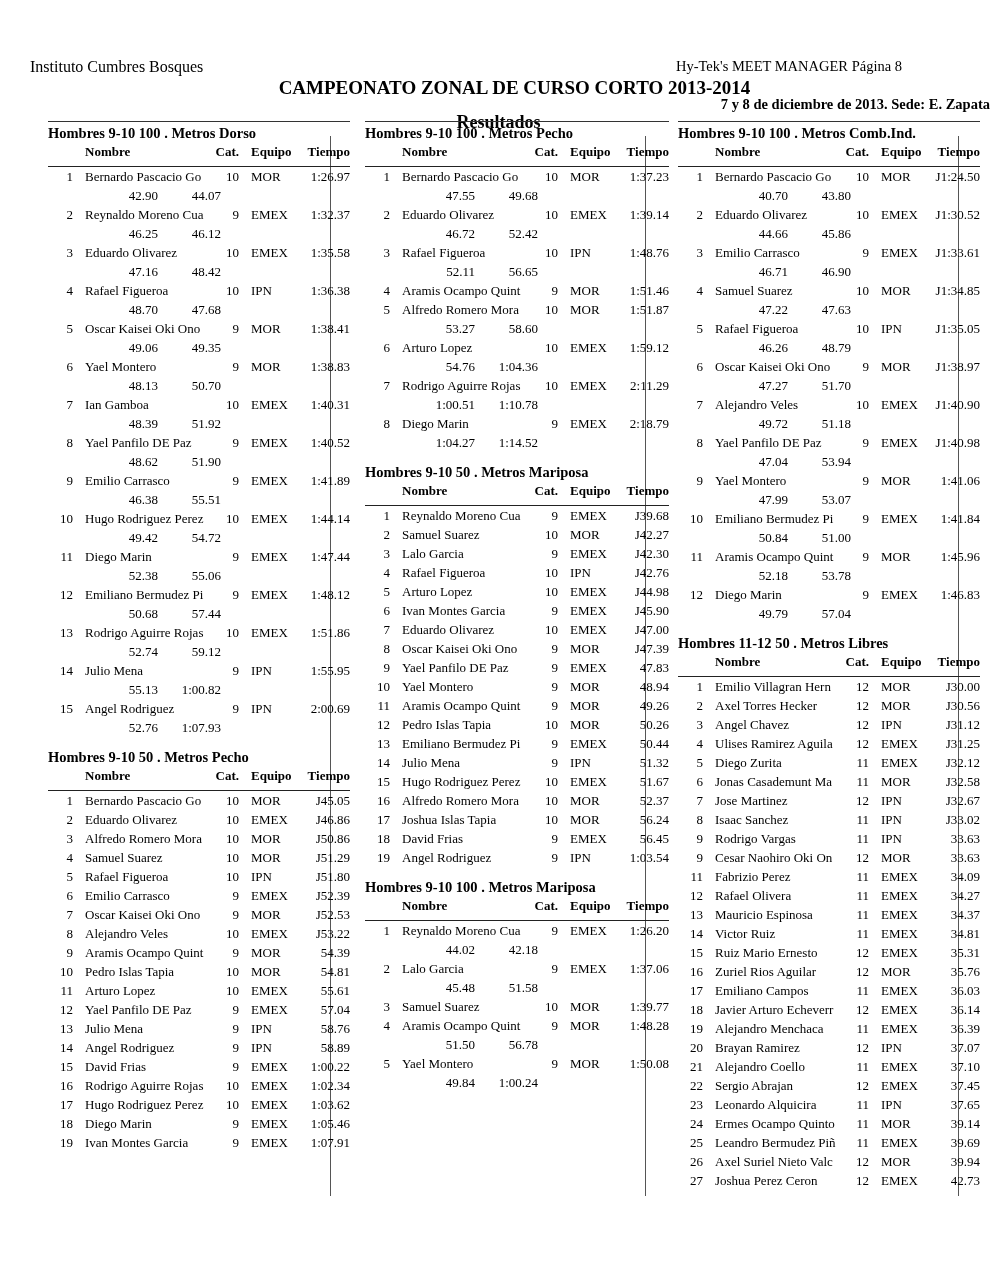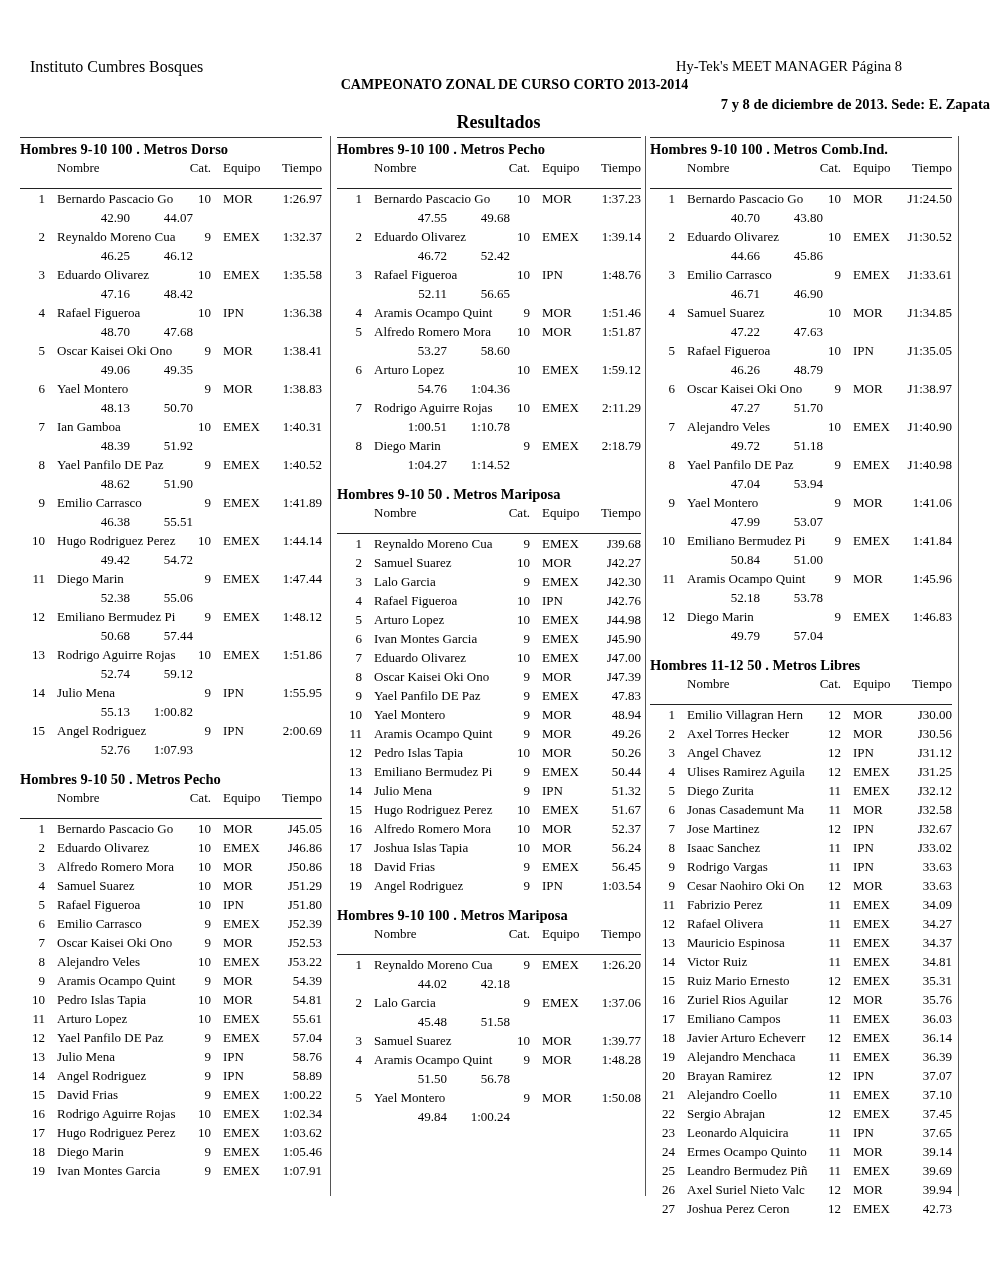--- a/index.html
+++ b/index.html
@@ -6,40 +6,40 @@
   body {
     width:990px; height:1280px;
     background:#ffffff; color:#000000;
     font-family:"Liberation Serif","DejaVu Serif",serif;
     font-size:13px;
     position:relative;
     overflow:hidden;
   }
   .page-org  { position:absolute; left:30px;  top:58px; font-size:16px; white-space:nowrap; }
   .page-soft { position:absolute; right:88px; top:58px; font-size:14.5px; white-space:nowrap; }
-  .meet-title { position:absolute; left:0; right:0; top:77px;  text-align:center; font-weight:bold; font-size:14px;padding-left:39px; }
+  .meet-title { position:absolute; left:0; right:0; top:77px;  text-align:center; font-weight:bold; font-size:19px;padding-left:39px; }
   .meet-date  { position:absolute; left:0; right:0; top:96px;  text-align:right; font-weight:bold; font-size:14.5px; }
   .results-heading { position:absolute; left:7px; right:0; top:112px; text-align:center; font-weight:bold; font-size:18px; }
 
   .vdiv { position:absolute; top:136px; height:1060px; width:1px; background:#555; }
   #vdiv1 { left:330px; }
   #vdiv2 { left:645px; }
   #vdiv3 { left:958px; }
 
-  .col { position:absolute; top:137px; }
+  .col { position:absolute; top:121px;margin-left:28px; }
   #col1 { left:20px;  width:302px; }
   #col2 { left:337px; width:304px; }
   #col3 { left:650px; width:302px; }
 
   .section { margin-bottom:9px; }
   .section.first { border-top:1px solid #333; }
   .section-title { font-weight:bold; font-size:14.5px; line-height:19px; padding-top:2px; white-space:nowrap; overflow:hidden; }
 
   .hdr, .row { display:grid; grid-template-columns:25px 1fr 26px 58px 53px; }
-  .hdr { font-weight:normal; line-height:17px; border-bottom:1.2px solid #222; padding-bottom:12px; }
+  .hdr { font-weight:bold; line-height:17px; border-bottom:1.2px solid #222; padding-bottom:6px; }
   .row { line-height:19px; }
   .c-place { text-align:right; }
   .c-name  { padding-left:12px; white-space:nowrap; overflow:hidden; }
   .c-cat   { text-align:right; white-space:nowrap; }
   .c-team  { padding-left:12px; white-space:nowrap; }
   .c-time  { text-align:right; white-space:nowrap; }
 
   .splits { display:grid; grid-template-columns:110px 63px; line-height:19px; }
   .split  { text-align:right; white-space:nowrap; }
 </style>

